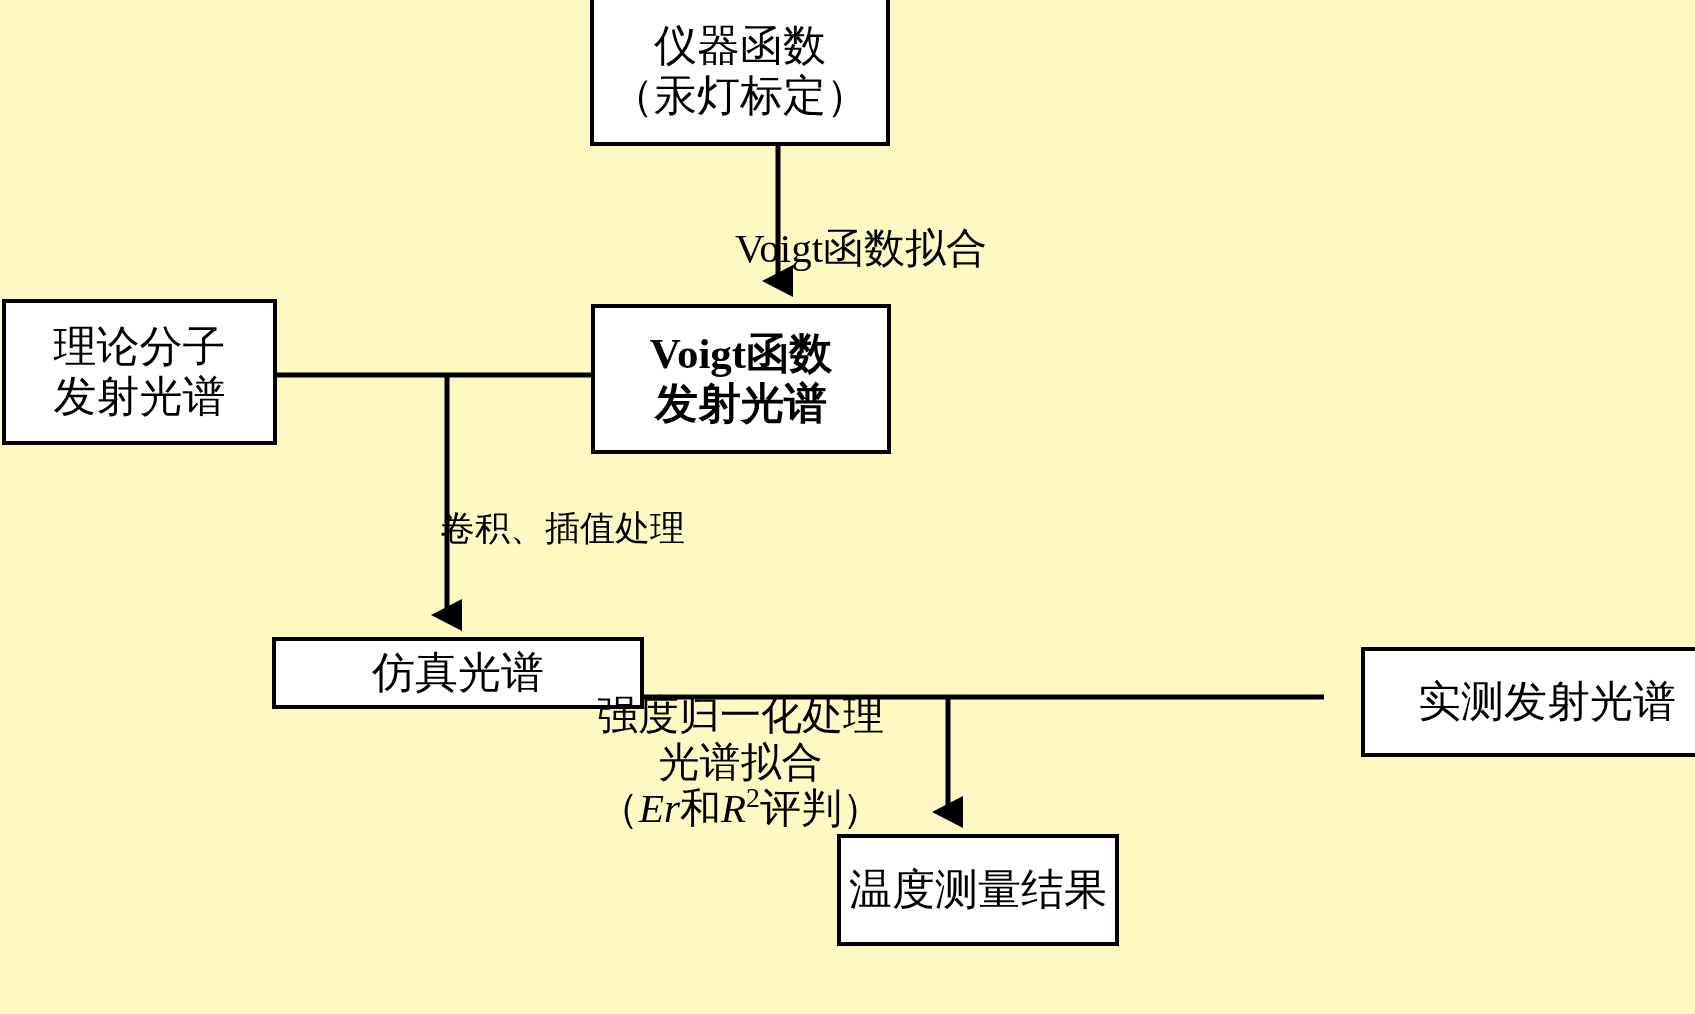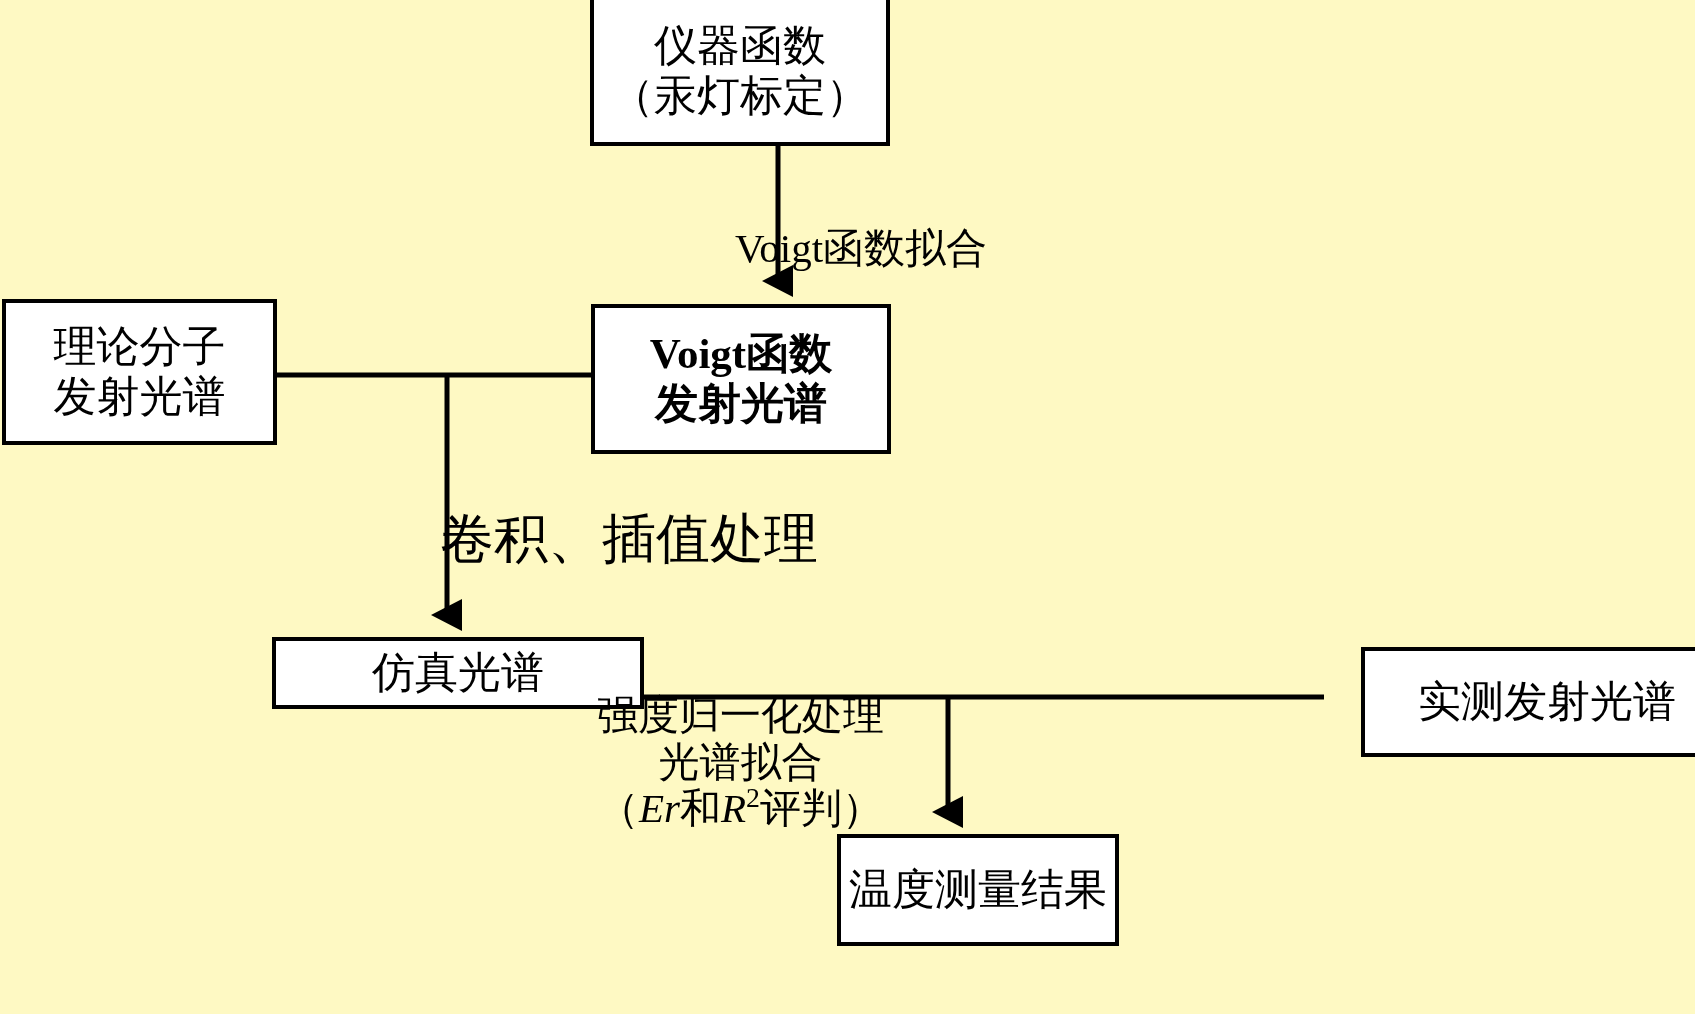--- a/index.html
+++ b/index.html
@@ -58,21 +58,21 @@
   
   #node-instrument-function { left: 590px;  top: -4px;  width: 300px; height: 150px; font-size: 43px; }
   #node-theoretical-spectrum { left: 2px;   top: 299px; width: 275px; height: 146px; font-size: 43px; }
   #node-voigt-fit-result    { left: 591px;  top: 304px; width: 300px; height: 150px; font-size: 43px; font-weight: bold; }
   #node-simulated-spectrum  { left: 252px;  top: 637px; width: 372px; height: 72px;  font-size: 43px; margin-left: 20px; }
   #node-measured-spectrum   { left: 1321px; top: 647px; width: 372px; height: 110px; font-size: 43px; margin-left: 40px; }
   #node-temperature-result  { left: 837px;  top: 834px; width: 282px; height: 112px; font-size: 43px; }
 
   
   #label-voigt-fit   { left: 735px; top: 178px; font-size: 41px; }
-  #label-conv-interp { left: 440px; top: 462px; font-size: 54px; }
+  #label-conv-interp { left: 440px; top: 462px; font-size: 35px; }
   #label-normalize   { left: 597px; top: 645px; font-size: 41px; }
 
   .it { font-style: italic; }
   .sup { font-size: 0.68em; vertical-align: super; line-height: 0; }
 </style>
 </head>
 <body>
 
 <div id="canvas">
 

